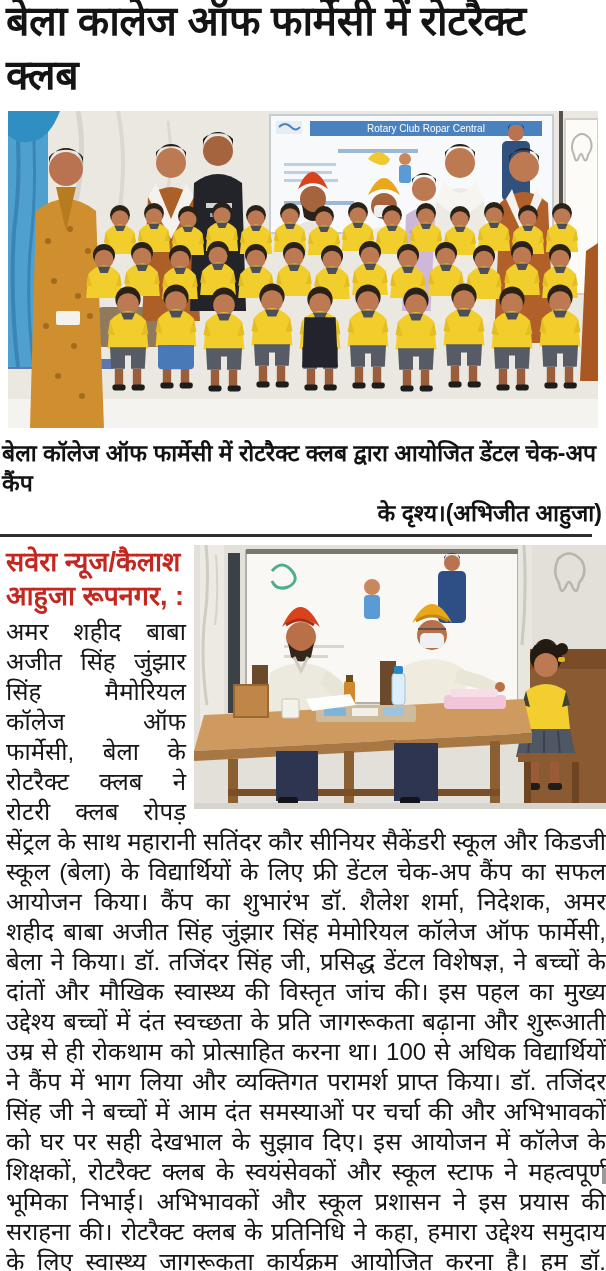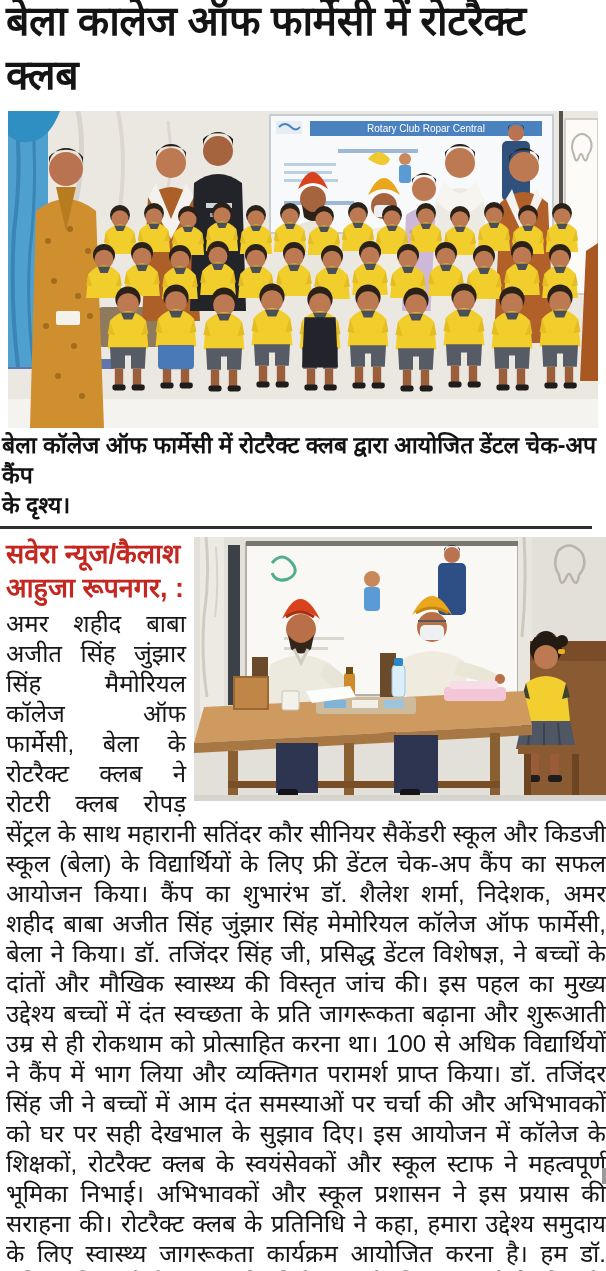--- a/index.html
+++ b/index.html
@@ -9,23 +9,23 @@
     font-family:"Liberation Sans", sans-serif; color:#151515;
   }
   .headline {
     margin:-6px 6px 0 6px;
     font-size:41px; font-weight:700; line-height:1.32;
     color:#141414; letter-spacing:-0.5px;
   }
   .headline span { display:block; }
   .main-photo { display:block; margin:9px 8px 0 8px; width:590px; height:317px; background:#ece9e3; }
   .photo-caption {
-    margin:3px 4px 0 2px; font-size:23px; font-weight:700; line-height:1.3; color:#121212;
-  }
-  .caption-row2 { display:flex; justify-content:space-between; align-items:baseline; }
+    margin:11px 4px 0 2px; font-size:23px; font-weight:700; line-height:1.3; color:#121212;
+  }
+  .caption-row2 { display:flex; justify-content:flex-end; align-items:baseline; }
   .rule { border:0; border-top:3px solid #2e2e2e; margin:5px 14px 0 0; }
   article { padding:8px 0 0 6px; }
   .inline-photo {
     float:right; width:412px; height:264px; margin:0 0 10px 8px; background:#e5e2db;
   }
   .byline {
     color:#c42620; font-weight:700; font-size:27px; line-height:1.28;
     margin-bottom:3px;
   }
   .body-text {
@@ -226,20 +226,21 @@
     <use href="#kidB" transform="translate(456,184) scale(1.2)"></use>
     <use href="#kidB" transform="translate(504,187) scale(1.2)"></use>
     <use href="#kidB" transform="translate(552,185) scale(1.2)"></use>
   </g>
 </svg>
 
 <div class="photo-caption">
   <div>बेला कॉलेज ऑफ फार्मेसी में रोटरैक्ट क्लब द्वारा आयोजित डेंटल चेक-अप कैंप</div>
   <div class="caption-row2">
     <span>के दृश्य।</span>
+    <span>(अभिजीत आहुजा)</span>
   </div>
 </div>
 
 <hr class="rule">
 
 <article>
 
   <svg class="inline-photo" viewBox="0 0 412 264" preserveAspectRatio="none">
     <rect x="0" y="0" width="412" height="264" fill="#e3e0da"></rect>
 

